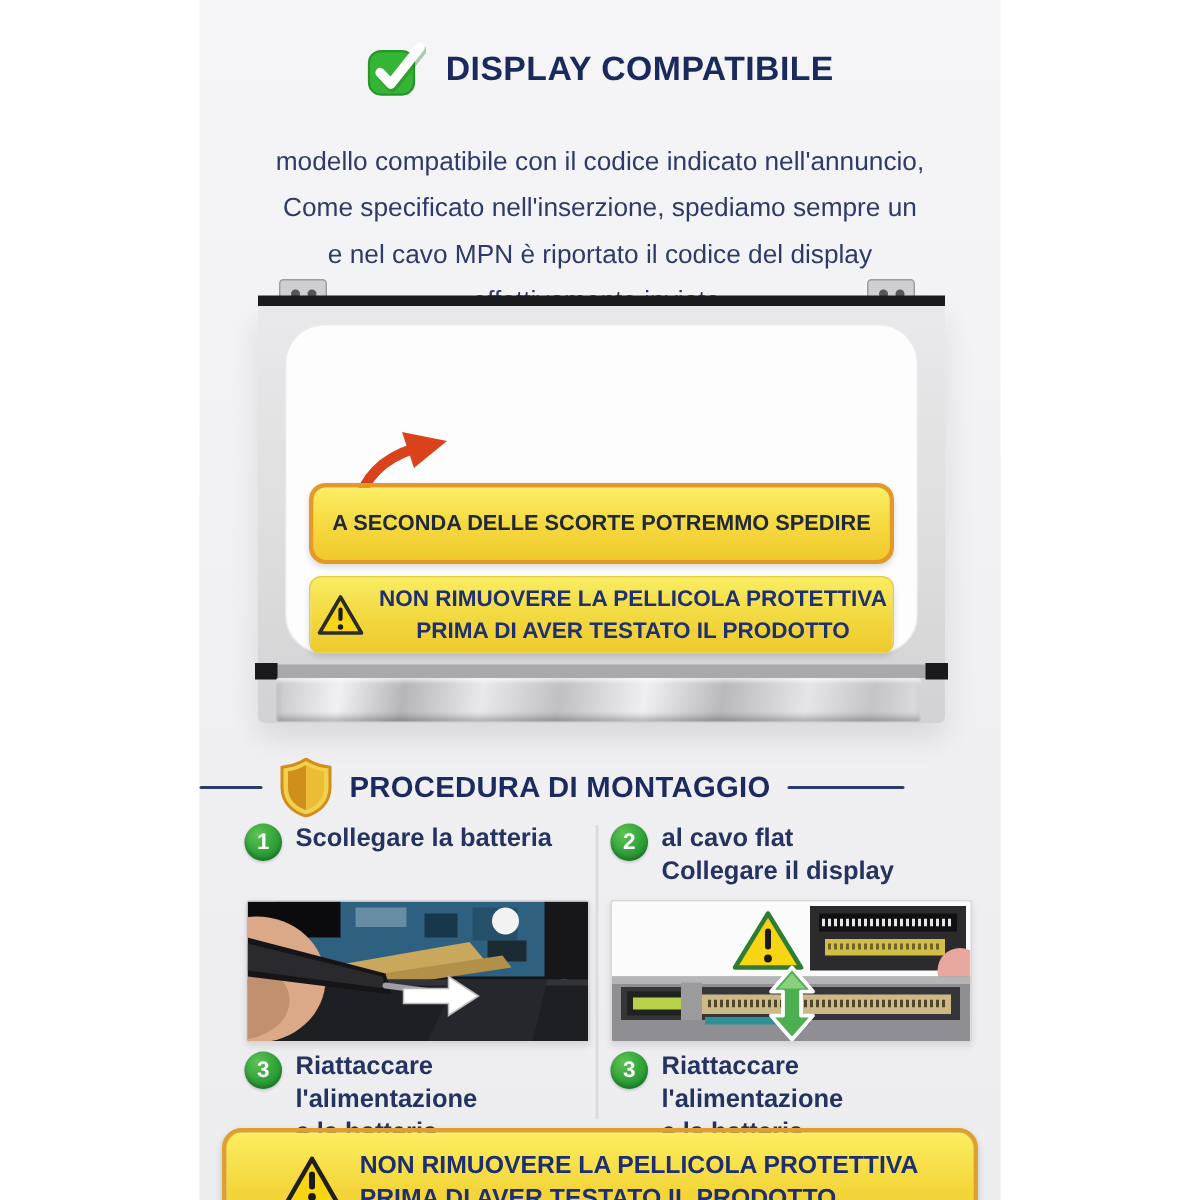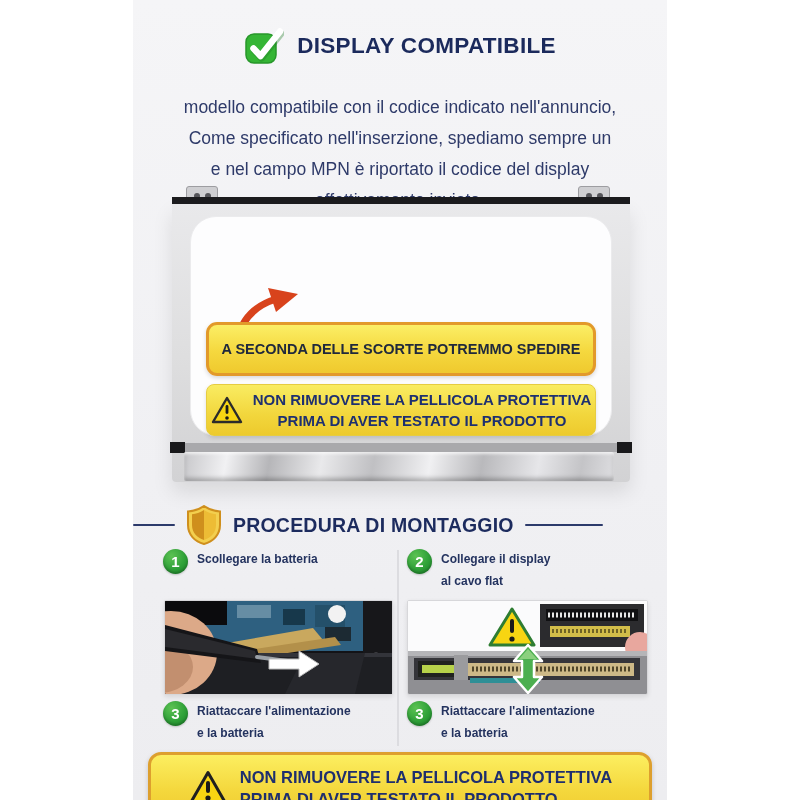--- a/index.html
+++ b/index.html
@@ -61,21 +61,21 @@
   .rule{height:2.5px;background:#2c3a6b;border-radius:2px;display:block;}
   .rule.l{width:42px;} .rule.r{width:78px;}
   .proc h2{margin:0;font-size:19.5px;font-weight:bold;color:#1c2b5e;letter-spacing:.2px;}
 
   
   .col{position:absolute;top:548px;}
   .col.left{left:30px;width:230px;}
   .col.right{left:274px;width:241px;}
   .vdivider{position:absolute;left:264px;top:550px;height:196px;width:2px;background:#dcdce0;}
   .step{display:flex;align-items:flex-start;gap:9px;position:absolute;left:0;}
-  .step .txt{font-size:12px;font-weight:bold;color:#24335f;line-height:22px;}
+  .step .txt{font-size:17px;font-weight:bold;color:#24335f;line-height:22px;}
   .step .txt span{display:block;}
   .badge{flex:0 0 auto;width:25px;height:25px;border-radius:50%;
          background:radial-gradient(circle at 35% 28%,#5cc253 0%,#2fa138 55%,#1c8a2c 100%);
          box-shadow:inset 0 -2px 3px rgba(0,0,0,.25),0 1px 2px rgba(0,0,0,.2);
          color:#ffffff;font-size:15px;font-weight:bold;display:flex;align-items:center;
          justify-content:center;margin-top:1px;}
   .s-top{top:0;} .s-bot{top:152px;}
   .photo{position:absolute;top:52px;border:1px solid #d7d7da;border-radius:2px;overflow:hidden;
          background:#ffffff;box-shadow:0 2px 5px rgba(0,0,0,.10);}
   .photo svg{display:block;}
@@ -100,21 +100,21 @@
         <rect x="2" y="7" width="30" height="29" rx="8" fill="#35b535" stroke="#27962a" stroke-width="1.5"></rect>
         <path d="M9.5 21.5 L16.5 29 L36 4.5" fill="none" stroke="#1d7a22" stroke-width="7" stroke-linecap="round" stroke-linejoin="round" opacity="0.35" transform="translate(1,2)"></path>
         <path d="M9.5 21.5 L16.5 29 L36 4.5" fill="none" stroke="#ffffff" stroke-width="6.5" stroke-linecap="round" stroke-linejoin="round"></path>
       </svg>
       <h1>DISPLAY COMPATIBILE</h1>
     </div>
 
     <p class="intro">
       <span>modello compatibile con il codice indicato nell'annuncio,</span>
       <span>Come specificato nell'inserzione, spediamo sempre un</span>
-      <span>e nel campo MPN è riportato il codice del display</span>
+      <span>e nel cavo MPN è riportato il codice del display</span>
       <span>effettivamente inviato.</span>
     </p>
 
     <div class="panel">
       <div class="bracket bl">
           <i></i>
           <i></i>
         </div>
       <div class="bracket br">
           <i></i>
@@ -205,22 +205,22 @@
           <span>Riattaccare l'alimentazione</span>
           <span>e la batteria</span>
         </span>
       </div>
     </div>
 
     <div class="col right">
       <div class="step s-top">
         <span class="badge">2</span>
         <span class="txt">
+          <span>al cavo flat</span>
           <span>Collegare il display</span>
-          <span>al cavo flat</span>
         </span>
       </div>
 
       <div class="photo" style="left:0;width:239px;height:93px;">
         <svg width="239" height="93" viewBox="0 0 239 93">
           <rect width="239" height="93" fill="#fbfbfc"></rect>
           <g>
             <path d="M104 8 L126 44 L82 44 Z" fill="#f7d512" stroke="#2e7d32" stroke-width="3" stroke-linejoin="round"></path>
             <rect x="102" y="18" width="4" height="14" rx="2" fill="#1a1a1a"></rect>
             <circle cx="104" cy="38" r="2.6" fill="#1a1a1a"></circle>

